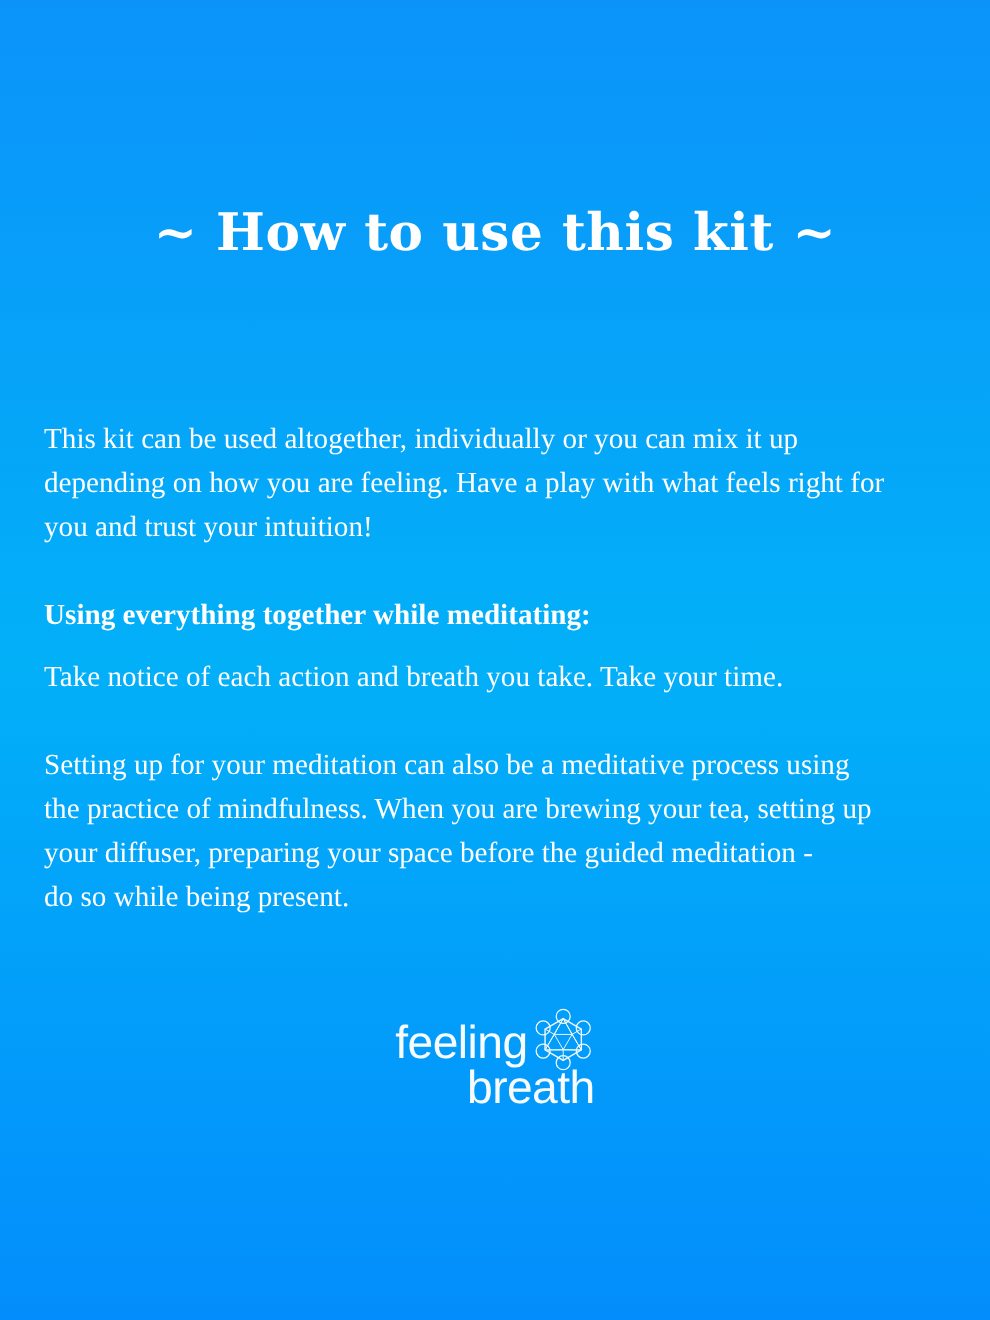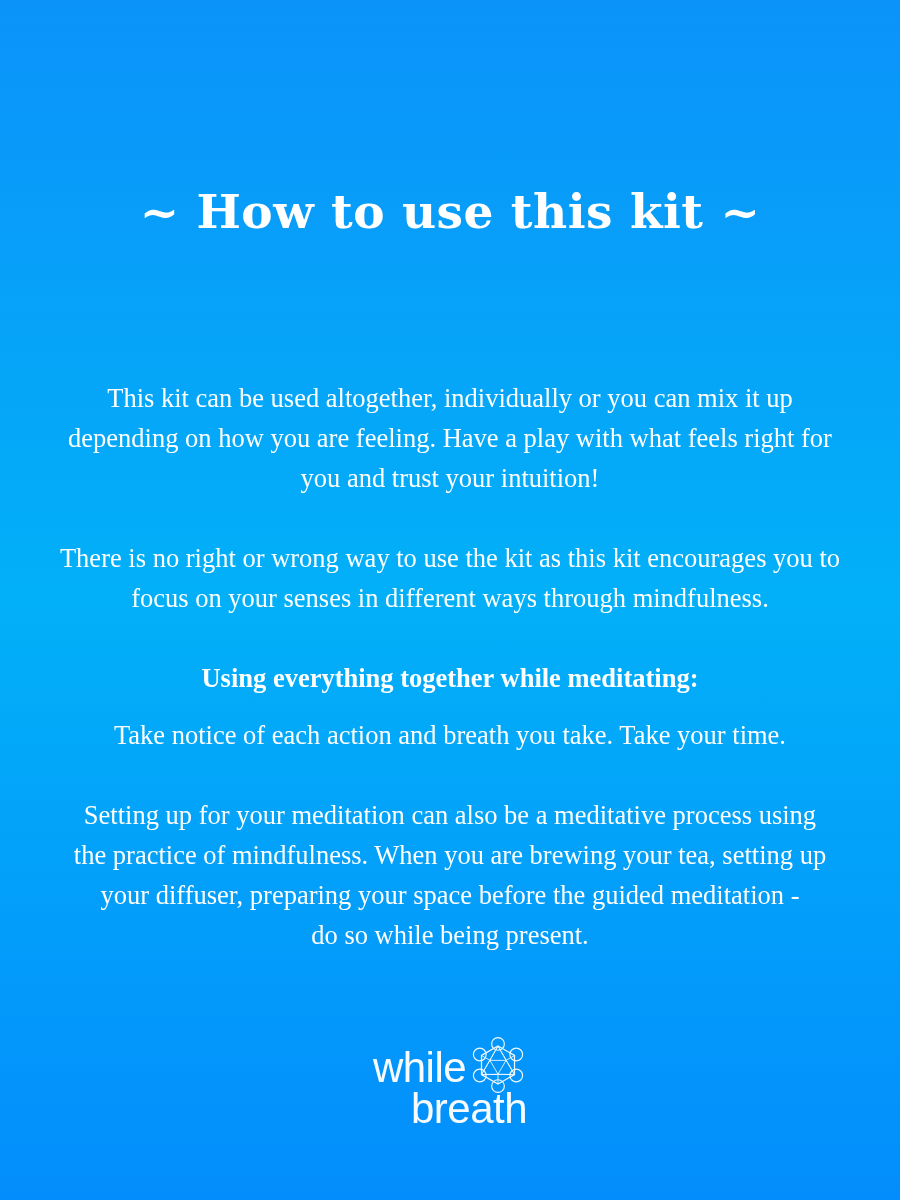--- a/index.html
+++ b/index.html
@@ -20,21 +20,20 @@
     font-family: "DejaVu Serif", serif;
     font-weight: 700;
     font-size: 47px;
     line-height: 1.15;
     text-align: center;
     letter-spacing: 0.5px;
   }
   .body-text {
     margin-top: 139px;
     width: 820px;
-    text-align: center;
     font-size: 26.5px;
     line-height: 40px;
   }
   .body-text p {
     margin: 0 0 40px 0;
     white-space: pre-line;
   }
   .body-text p.subheading {
     font-weight: 700;
     margin-bottom: 17px;
@@ -66,33 +65,31 @@
 <body>
 
 <div class="page">
 
   <h1 class="title">~ How to use this kit ~</h1>
 
   <section class="body-text">
     <p>This kit can be used altogether, individually or you can mix it up
 depending on how you are feeling. Have a play with what feels right for
 you and trust your intuition!</p>
-    <p>There is no right or wrong way to use the kit as this kit encourages you to
-focus on your senses in different ways through mindfulness.</p>
     <p class="subheading">Using everything together while meditating:</p>
     <p>Take notice of each action and breath you take. Take your time.</p>
     <p>Setting up for your meditation can also be a meditative process using
 the practice of mindfulness. When you are brewing your tea, setting up
 your diffuser, preparing your space before the guided meditation -
 do so while being present.</p>
   </section>
 
   <footer class="logo">
     <div class="logo-row">
-      <span class="logo-word logo-word-1">while</span>
+      <span class="logo-word logo-word-1">feeling</span>
       <span>
         <svg class="geo-icon" width="58" height="60" viewBox="0 0 100 104" fill="none" stroke="#ffffff">
 
           <g stroke-width="2">
             <circle cx="50" cy="15.5" r="11"></circle>
             <circle cx="81.6" cy="33.8" r="11"></circle>
             <circle cx="81.6" cy="70.2" r="11"></circle>
             <circle cx="50" cy="88.5" r="11"></circle>
             <circle cx="18.4" cy="70.2" r="11"></circle>
             <circle cx="18.4" cy="33.8" r="11"></circle>

